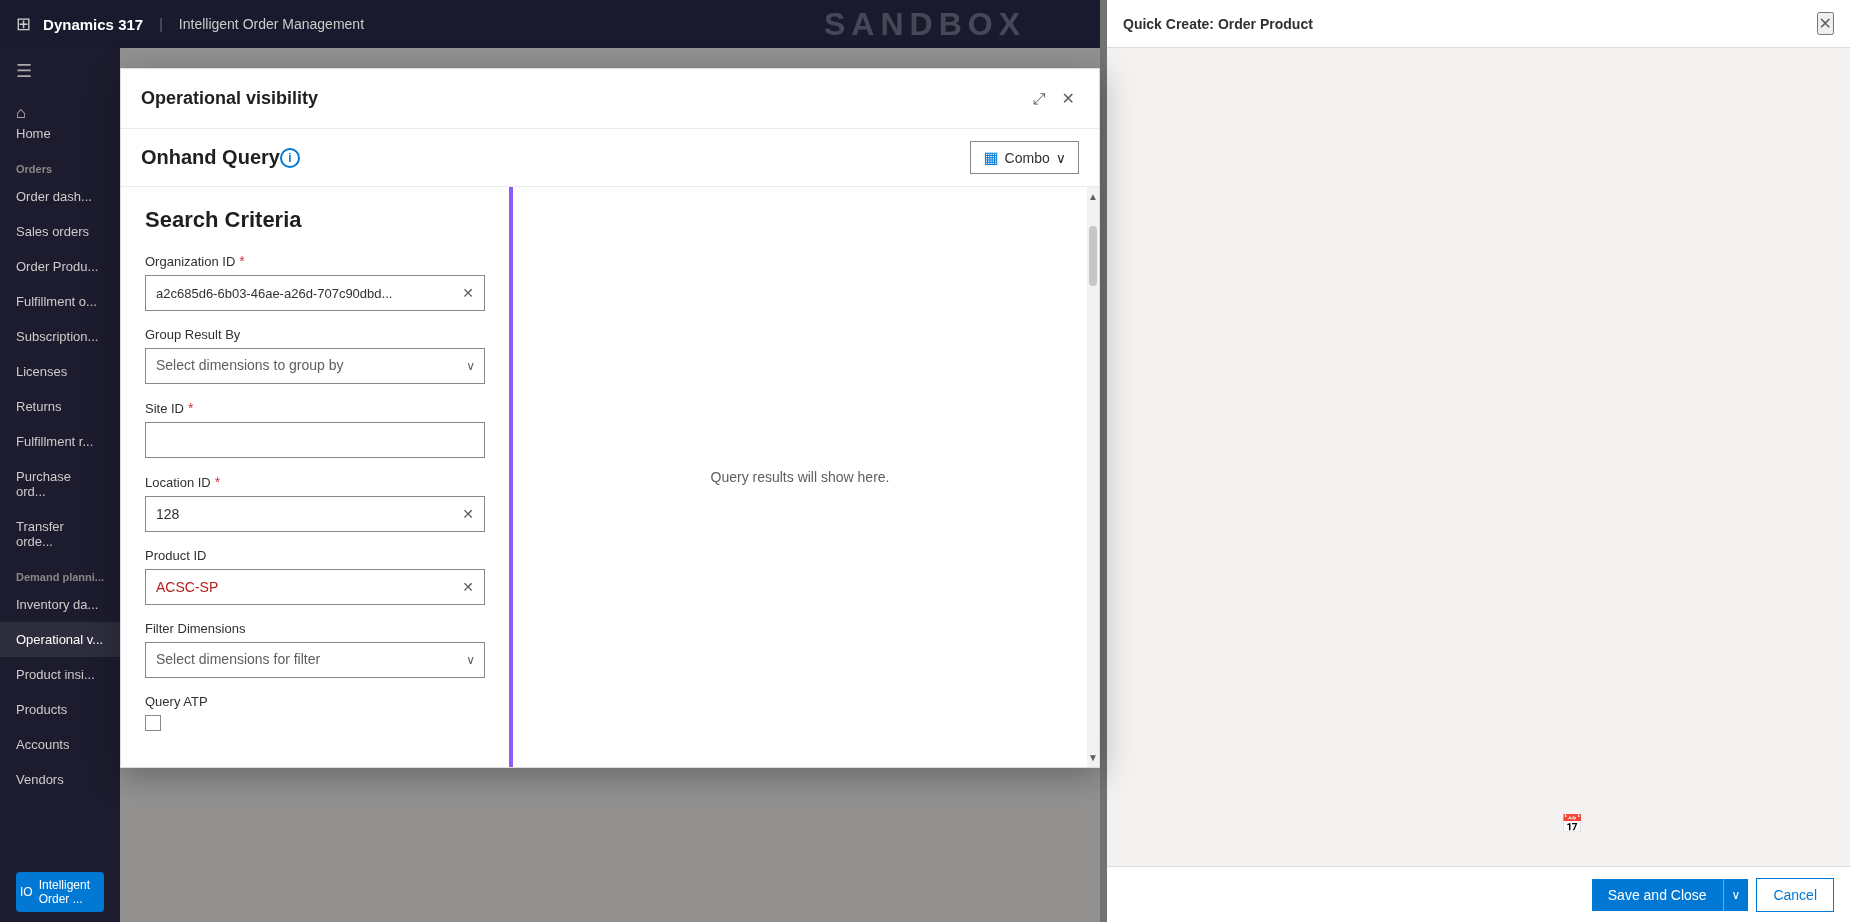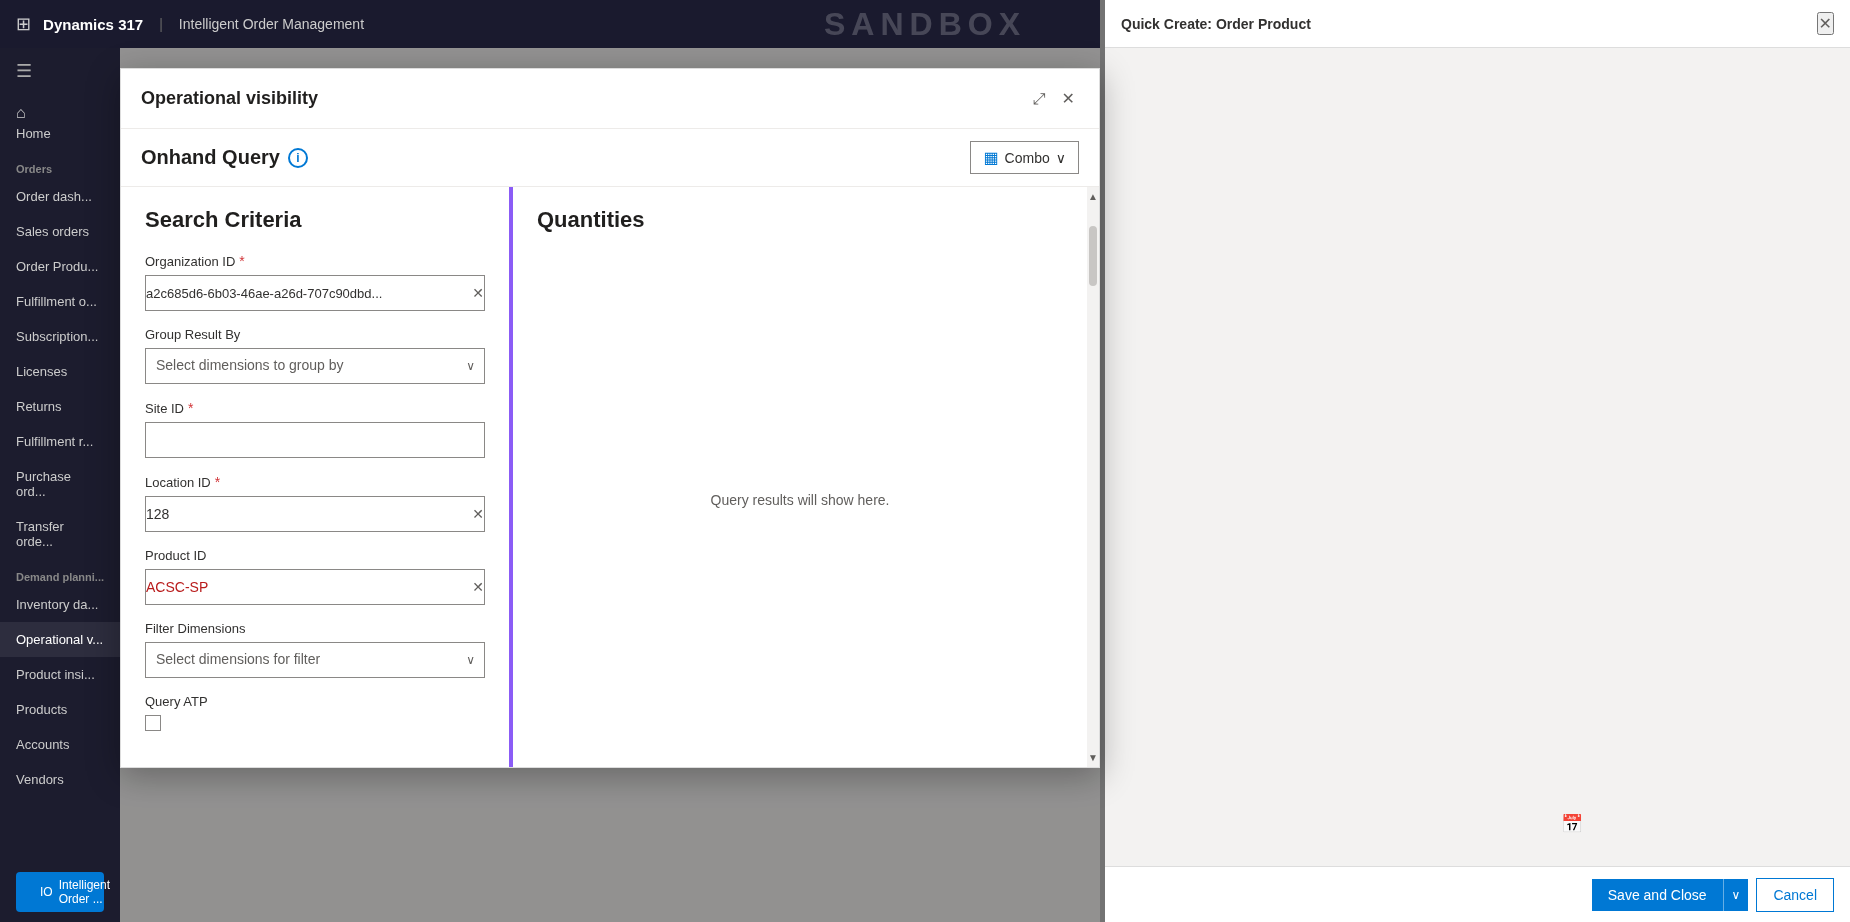--- a/index.html
+++ b/index.html
@@ -72,21 +72,21 @@
       color: #888;
       font-size: 11px;
       font-weight: 600;
       text-transform: none;
     }
     .sidebar-item.active { color: #fff; background: rgba(255,255,255,0.08); }
     .sidebar-item-io {
       background: #0078d4;
       border-radius: 4px;
       margin: 2px 8px;
-      padding: 6px 24px;
+      padding: 6px 4px;
       color: #fff;
       font-size: 12px;
       display: flex;
       align-items: center;
       gap: 6px;
     }
 
     
     .content-area {
       flex: 1;
@@ -109,21 +109,21 @@
     }
 
     
     .quick-create-panel {
       position: fixed;
       top: 0;
       right: 0;
       width: 750px;
       height: 922px;
       background: #f3f2f1;
-      border-left: 5px solid #737373;
+      border-left: 7px solid #737373;
       z-index: 60;
       display: flex;
       flex-direction: column;
     }
     .quick-create-header {
       height: 48px;
       background: #fff;
       border-bottom: 1px solid #ddd;
       display: flex;
       align-items: center;
@@ -215,21 +215,21 @@
       justify-content: space-between;
       padding: 12px 20px;
       border-bottom: 1px solid #edebe9;
     }
     .onhand-query-title {
       font-size: 20px;
       font-weight: 600;
       color: #201f1e;
       display: flex;
       align-items: center;
-      gap: 8px;
+      gap: 0;
     }
     .info-icon {
       width: 20px;
       height: 20px;
       border: 2px solid #0078d4;
       border-radius: 50%;
       display: inline-flex;
       align-items: center;
       justify-content: center;
       color: #0078d4;
@@ -271,21 +271,21 @@
       color: #323130;
       margin-bottom: 6px;
       display: flex;
       align-items: center;
       gap: 4px;
     }
     .required-star { color: #d13438; font-size: 14px; }
     .field-input {
       width: 100%;
       border: 1px solid #8a8886;
-      padding: 6px 0;
+      padding: 6px 10px;
       font-size: 14px;
       outline: none;
       display: flex;
       align-items: center;
       justify-content: space-between;
       min-height: 36px;
       background: #fff;
     }
     .field-input input {
       border: none;
@@ -582,21 +582,20 @@
         <div class="field-group">
           <div class="field-label">Query ATP</div>
           <div class="checkbox-group">
             <div class="checkbox-box"></div>
           </div>
         </div>
 
       </div>
 
       <div class="right-panel">
-        <div class="section-title">Quantities</div>
         <div class="quantities-empty">Query results will show here.</div>
       </div>
 
       <div class="modal-scrollbar">
         <span class="scrollbar-arrow">▲</span>
         <div class="scrollbar-thumb"></div>
         <div style="flex:1;"></div>
         <span class="scrollbar-arrow">▼</span>
       </div>
 

